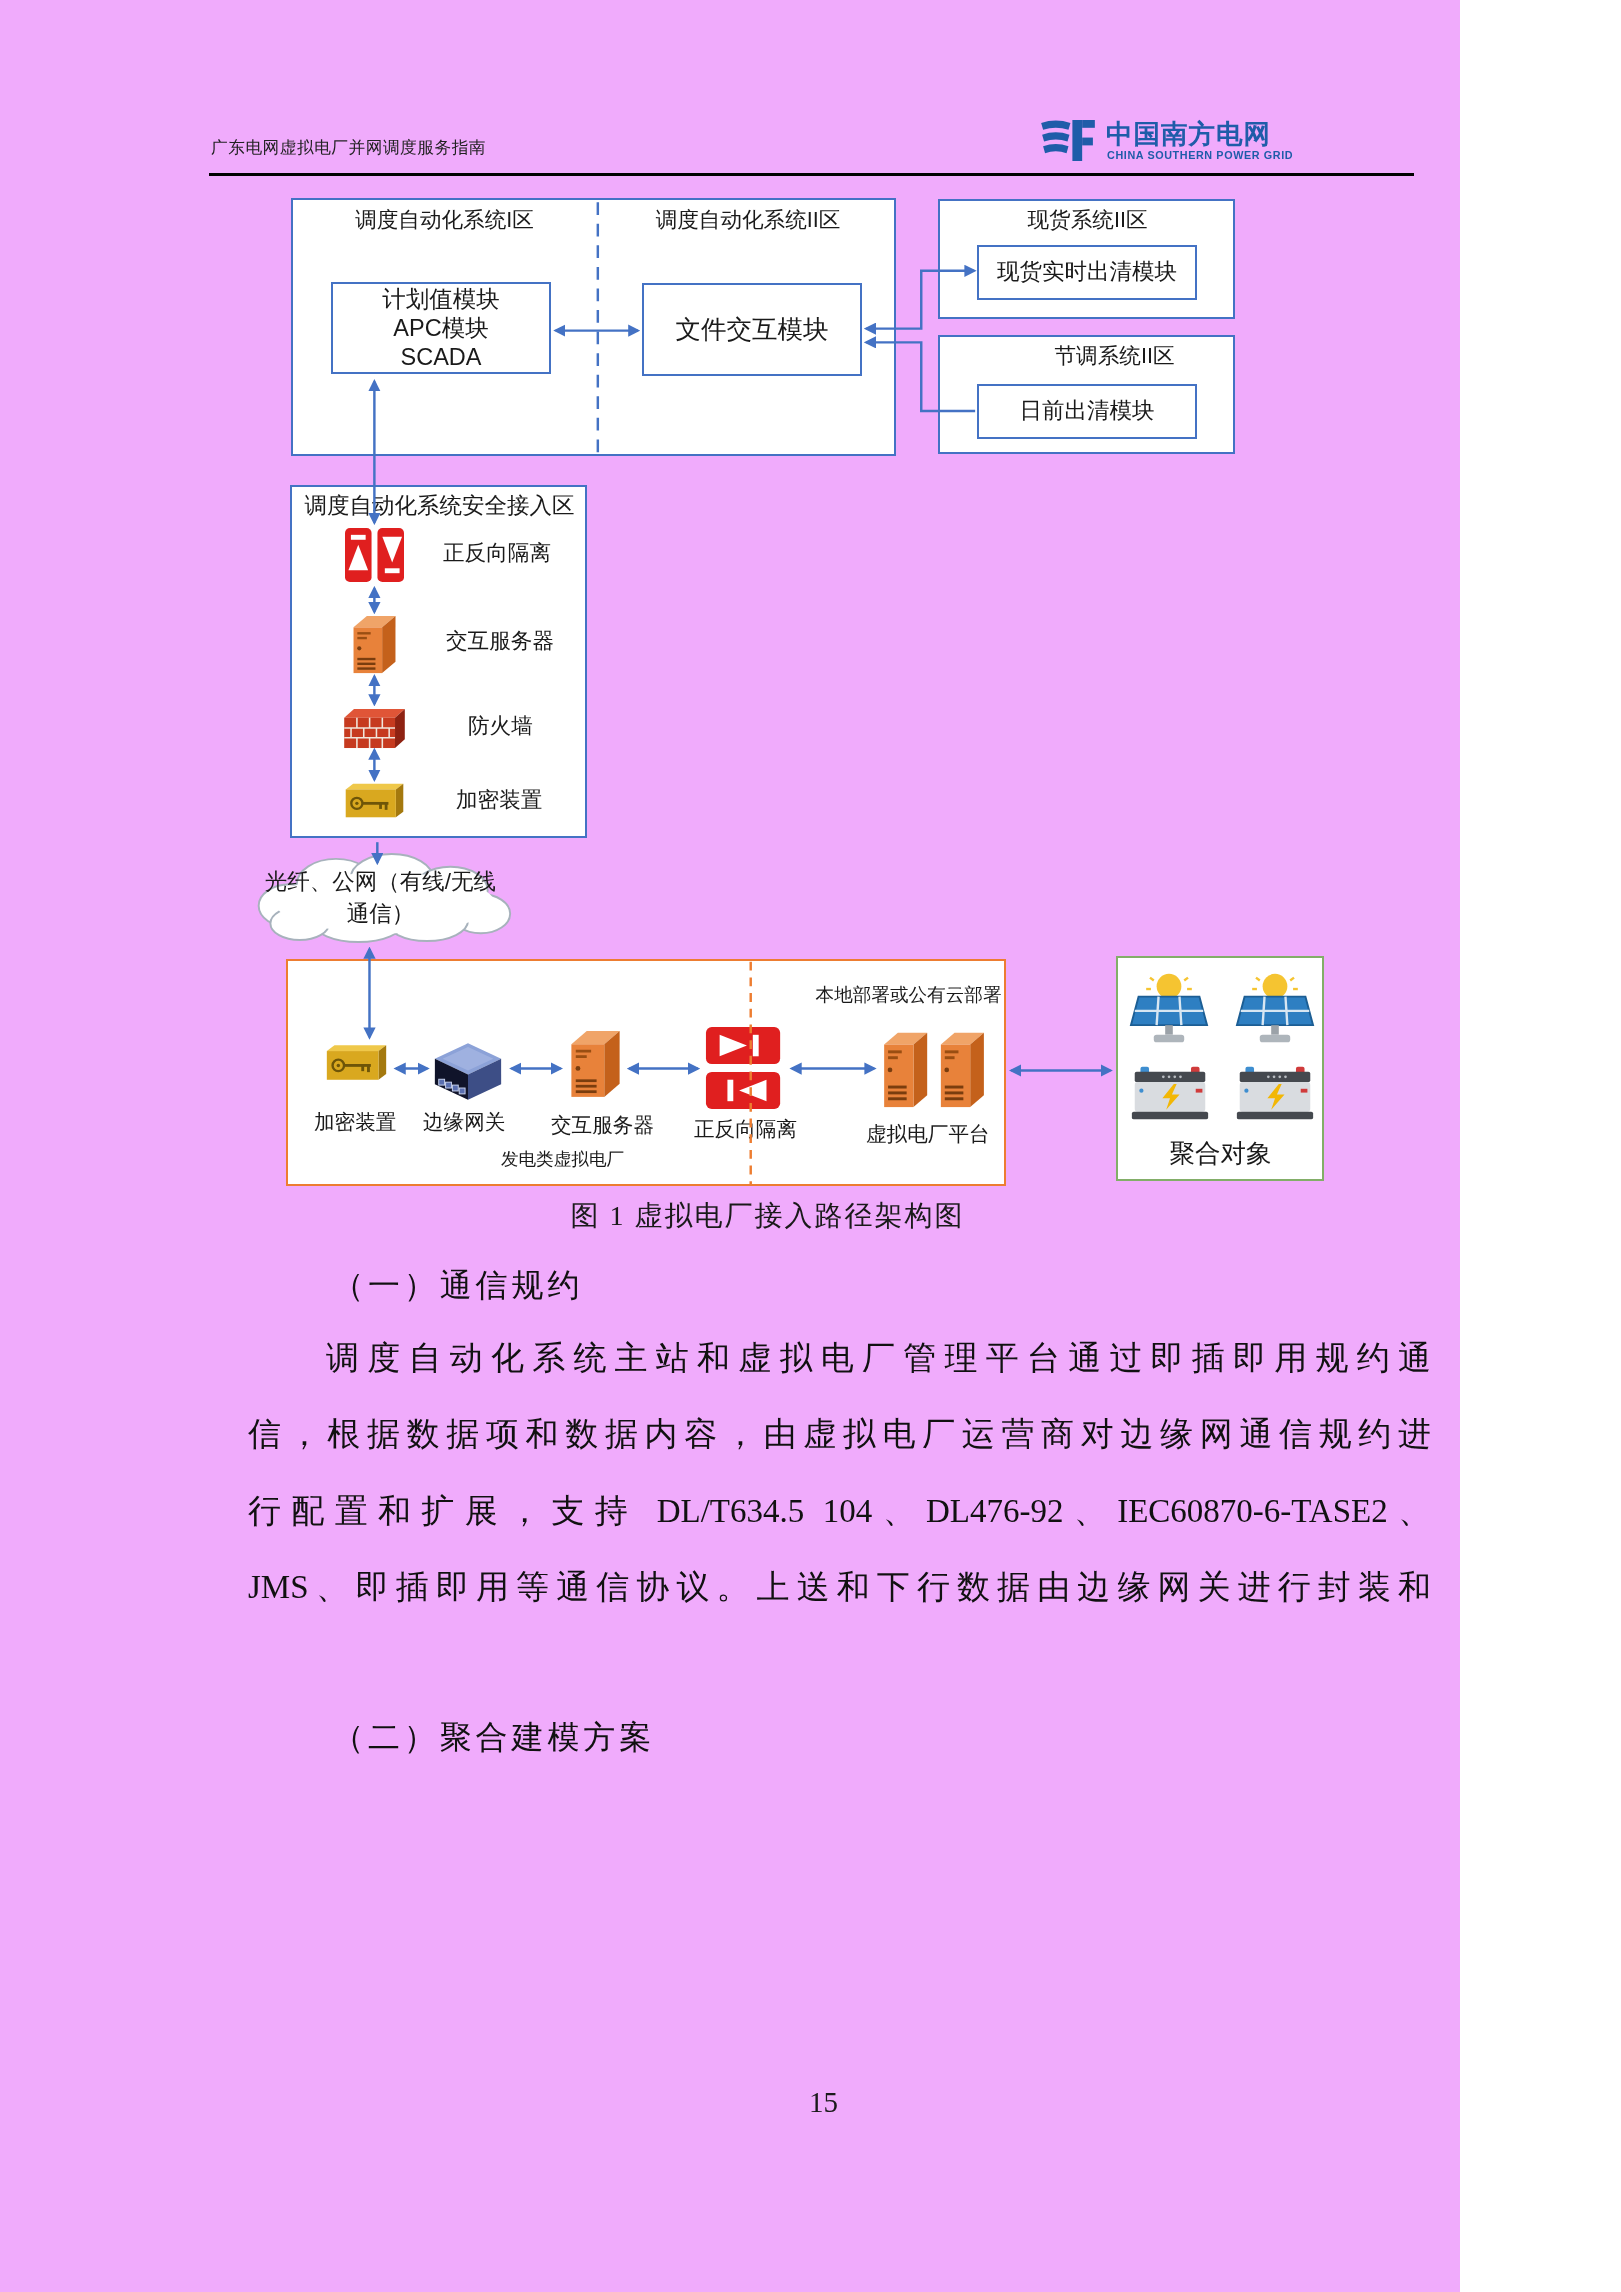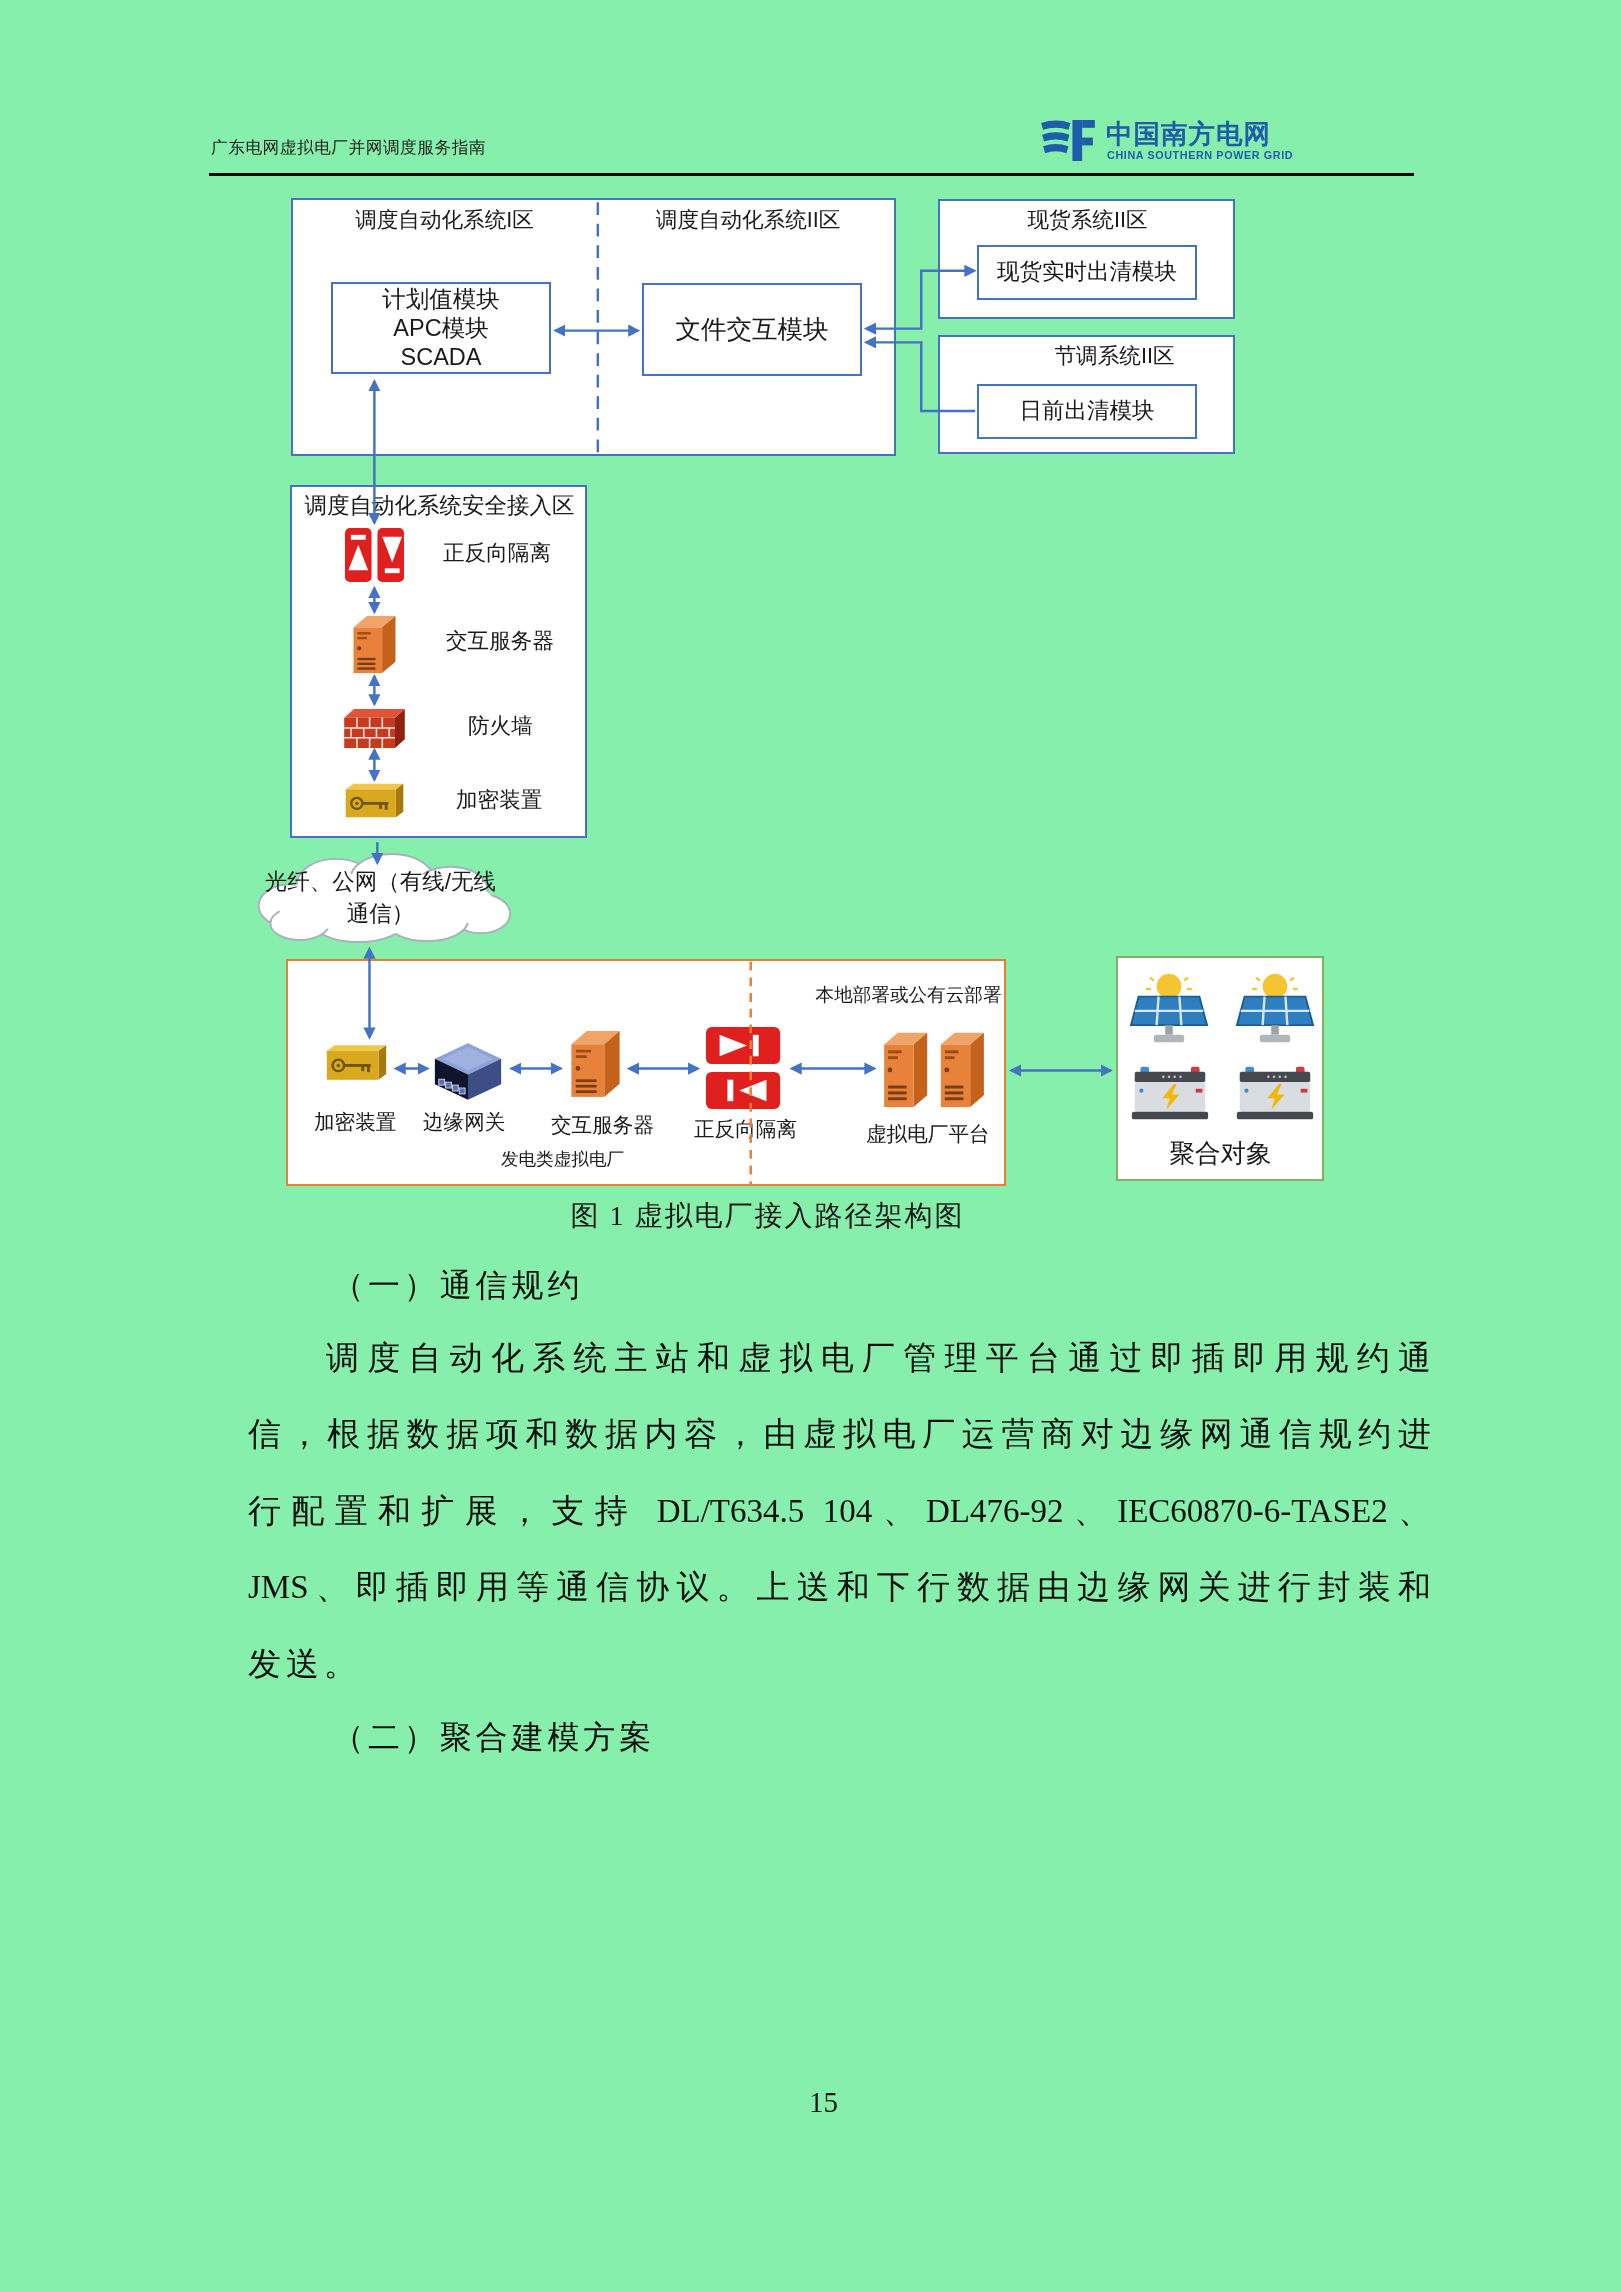--- a/index.html
+++ b/index.html
@@ -1,16 +1,16 @@
 <!DOCTYPE html>
 <html><head>
 <meta charset="utf-8">
 <style>
   html,body{margin:0;padding:0;background:#ffffff;}
-  .page{position:relative;width:1621px;height:2293px;background:#86efac;overflow:hidden;
+  .page{position:relative;width:1460px;height:2293px;background:#f0abfc;overflow:hidden;
         font-family:"Liberation Sans",sans-serif;color:#1a1a1a;}
   .abs{position:absolute;}
   .ctr{display:flex;align-items:center;justify-content:center;text-align:center;line-height:1.25;}
   .col{flex-direction:column;}
   .bluebox{border:2.9px solid #4472C4;background:#fff;box-sizing:content-box;}
   .bluebox2{border:2.5px solid #4472C4;background:#fff;}
   .serif{font-family:"Liberation Serif","DejaVu Serif",serif;}
   .bline{position:absolute;left:248px;width:1183px;font-size:33px;line-height:43px;color:#111;
          font-family:"Liberation Serif","DejaVu Serif",serif;box-sizing:border-box;}
   .just{text-align:justify;text-align-last:justify;}
@@ -319,21 +319,20 @@
   </svg>
 
   <div class="abs ctr serif" style="left:297px;top:1198px;width:941px;font-size:28px;letter-spacing:2px;">图 1 虚拟电厂接入路径架构图</div>
 
   <div class="bline" style="top:1264px;padding-left:84px;font-size:32px;letter-spacing:3.9px;">（一）通信规约</div>
 
   <div class="bline just ind" style="top:1337px;">调度自动化系统主站和虚拟电厂管理平台通过即插即用规约通</div>
   <div class="bline just" style="top:1413px;">信，根据数据项和数据内容，由虚拟电厂运营商对边缘网通信规约进</div>
   <div class="bline just" style="top:1490px;">行配置和扩展，支持 DL/T634.5 104、DL476-92、IEC60870-6-TASE2、</div>
   <div class="bline just" style="top:1566px;">JMS、即插即用等通信协议。上送和下行数据由边缘网关进行封装和</div>
-  <div class="bline ls" style="top:1643px;">发送。</div>
 
   <div class="bline" style="top:1716px;padding-left:84px;font-size:32px;letter-spacing:3.9px;">（二）聚合建模方案</div>
 
 
   <div class="abs ctr serif" style="left:0;top:2084px;width:1647px;font-size:29px;">15</div>
 
 </div>
 
 
 </body></html>

